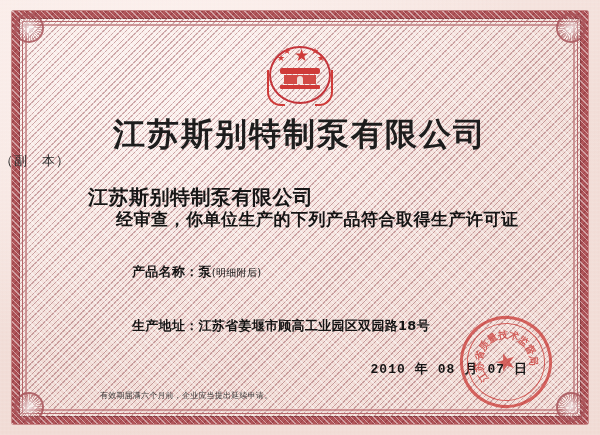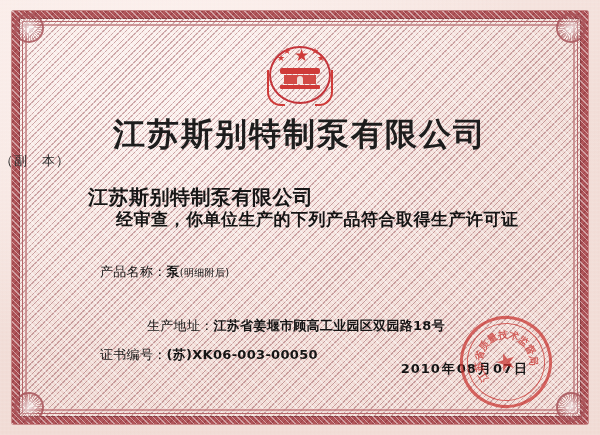--- a/index.html
+++ b/index.html
@@ -232,47 +232,48 @@
 
   .field {
     position: absolute;
     left: 100px;
     font-size: 13px;
     color: #141414;
     letter-spacing: 0.3px;
     white-space: nowrap;
   }
   .field .label {
-    font-weight: normal;
+    font-weight: bold;
+    margin-left: 32px;
   }
   .field .value {
     font-weight: bold;
   }
   .field .small {
     font-size: 10px;
     font-weight: normal;
   }
 
   #f-product { top: 263px; }
   #f-address { top: 295px; }
-  #f-factory { top: 317px; padding-left: 47px; }
+  #f-factory { top: 317px; }
   #f-certno  { top: 346px; }
   #f-valid   { top: 368px; }
 
   
   #issue-date {
     position: absolute;
     right: 72px;
     top: 360px;
     font-size: 13px;
     color: #141414;
     letter-spacing: 1px;
     font-weight: bold;
   }
-  #issue-date .num { padding: 0 1px; }
+  #issue-date .num { padding: 0 9px; font-family: Liberation Mono, monospace; }
 
   
   #footnote {
     position: absolute;
     left: 100px;
     top: 390px;
     font-size: 8px;
     color: #3a3a3a;
     letter-spacing: 0.2px;
   }
@@ -390,29 +391,27 @@
 
   <div class="field" id="f-product">
     <span class="label">产品名称：</span><span class="value">泵</span><span class="small">(明细附后)</span>
   </div>
 
 
   <div class="field" id="f-factory">
     <span class="label">生产地址：</span><span class="value">江苏省姜堰市顾高工业园区双园路18号</span>
   </div>
 
-  <div class="field" id="f-certno">
-    <span class="label">证书编号：</span><span class="value">(苏)XK06-003-00050</span>
-  </div>
 
 
   <div id="issue-date">
     <span class="num">2010</span><span>年</span><span class="num">08</span><span>月</span><span class="num">07</span><span>日</span>
   </div>
 
+  <div id="footnote">有效期届满六个月前，企业应当提出延续申请。</div>
 
   <div id="seal">
     <div class="outer"></div>
     <div class="inner"></div>
     <div class="arc-text" id="seal-arc">
         <span style="transform: rotate(-105deg) translate(-50%, -34px) rotate(0deg);">江</span>
         <span style="transform: rotate(-81.6667deg) translate(-50%, -34px) rotate(0deg);">苏</span>
         <span style="transform: rotate(-58.3333deg) translate(-50%, -34px) rotate(0deg);">省</span>
         <span style="transform: rotate(-35deg) translate(-50%, -34px) rotate(0deg);">质</span>
         <span style="transform: rotate(-11.6667deg) translate(-50%, -34px) rotate(0deg);">量</span>

